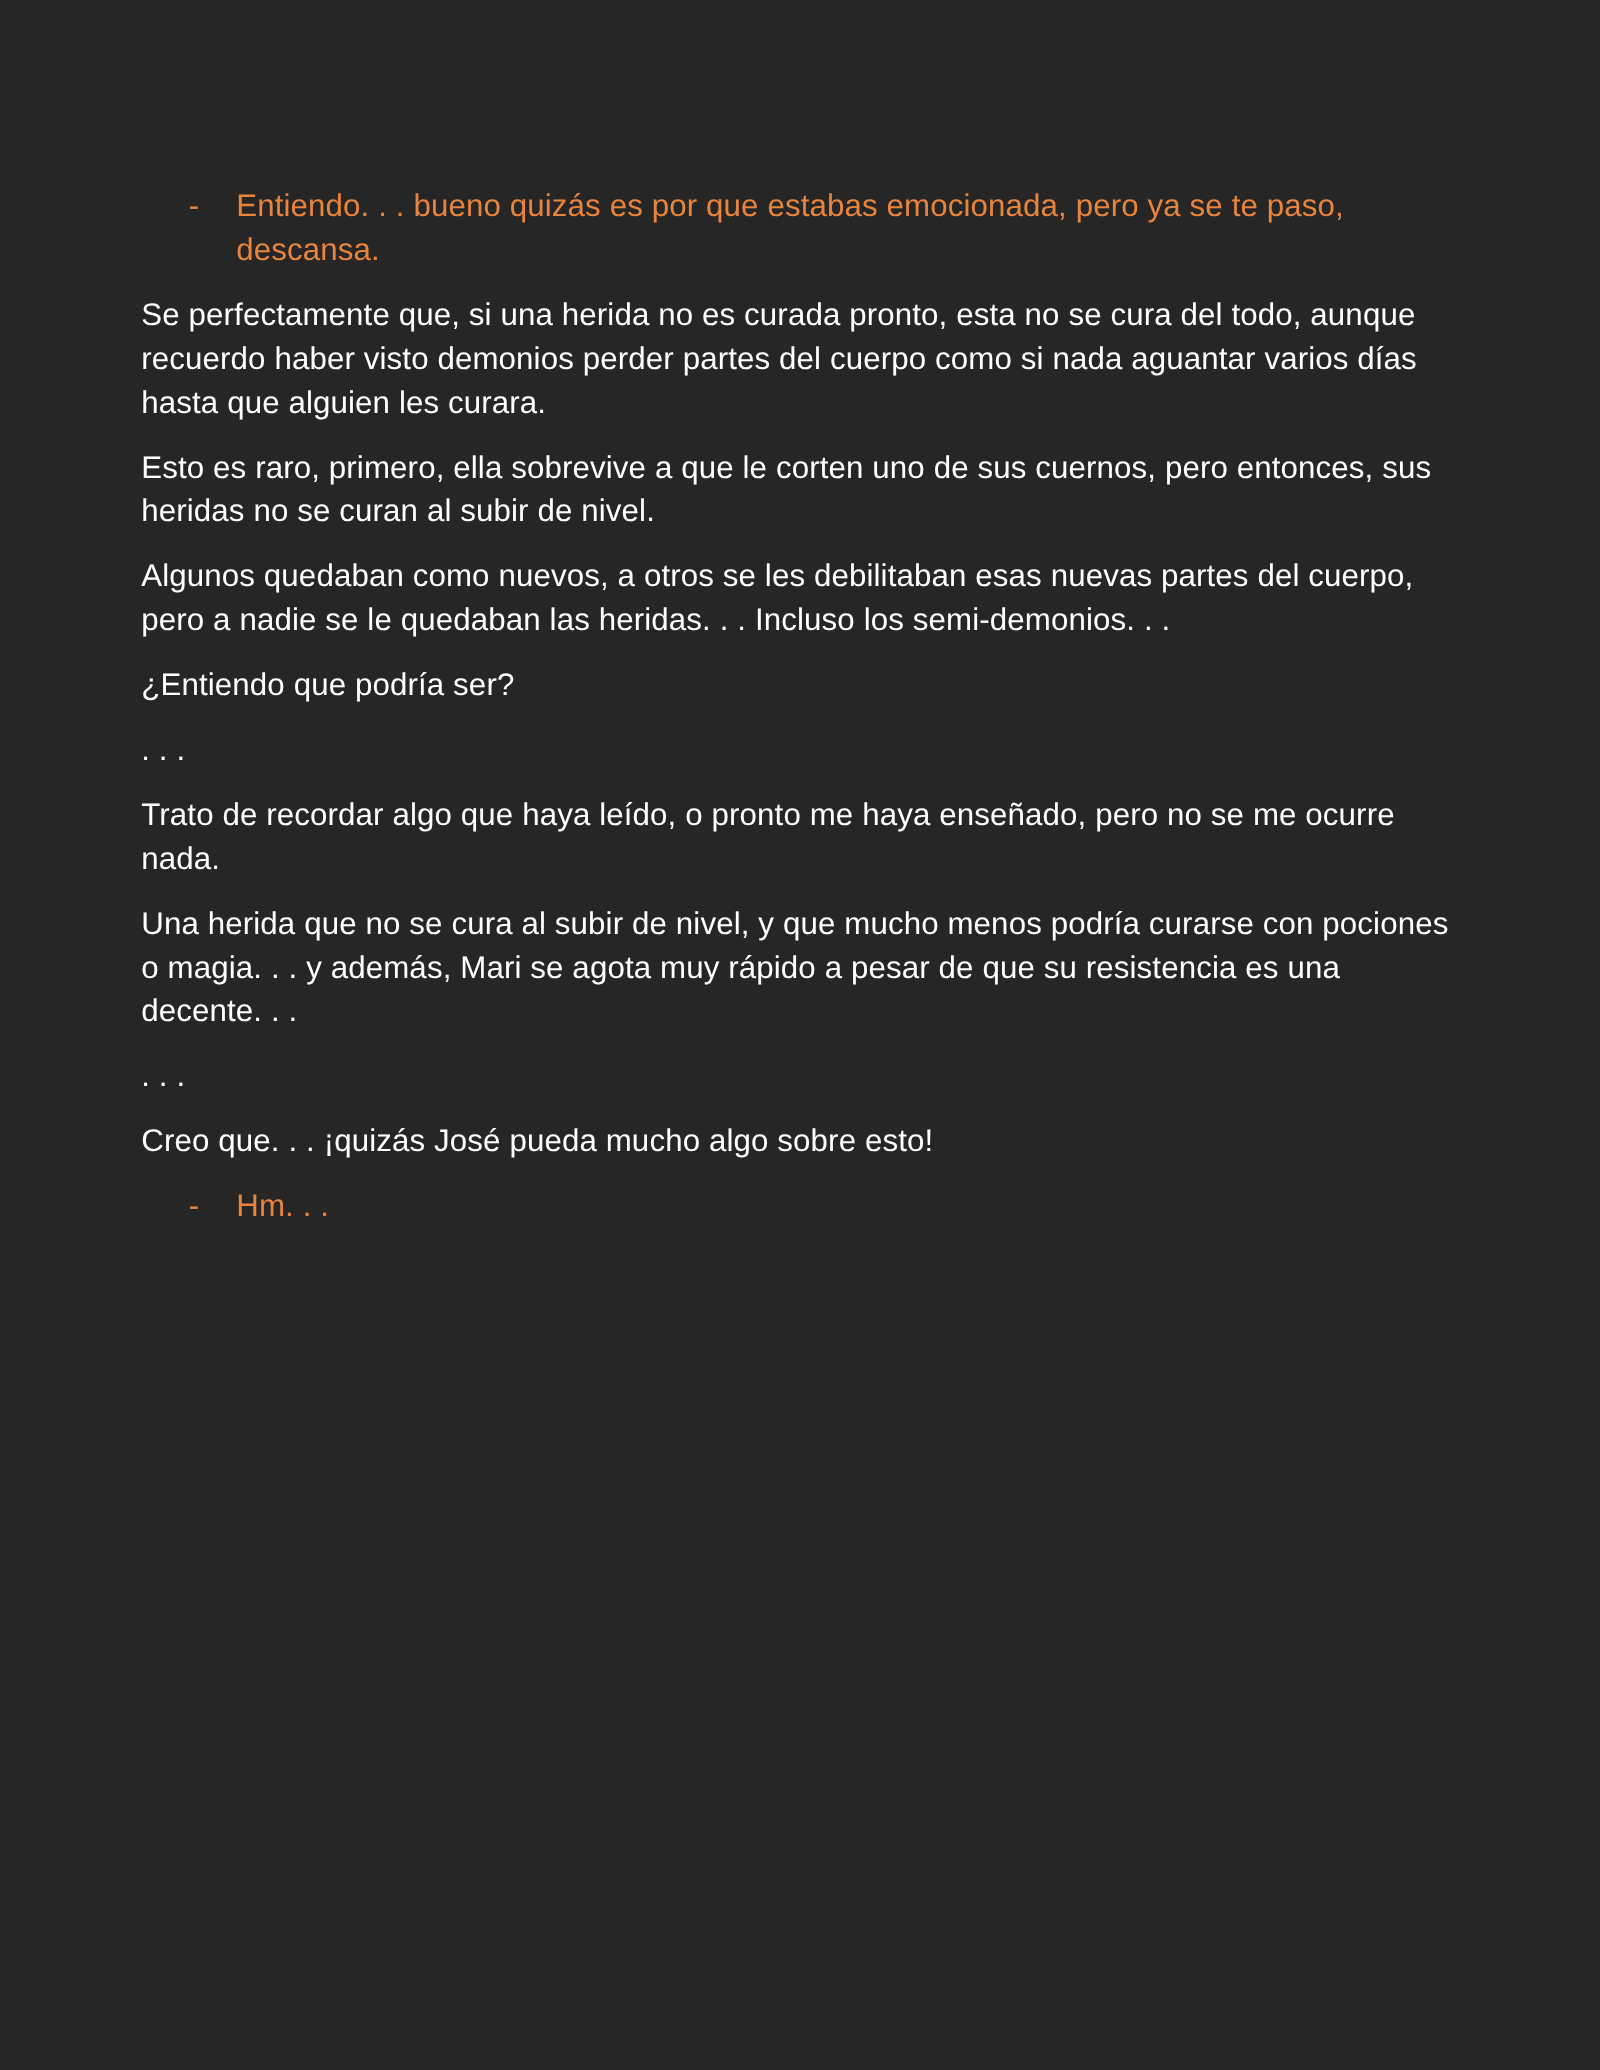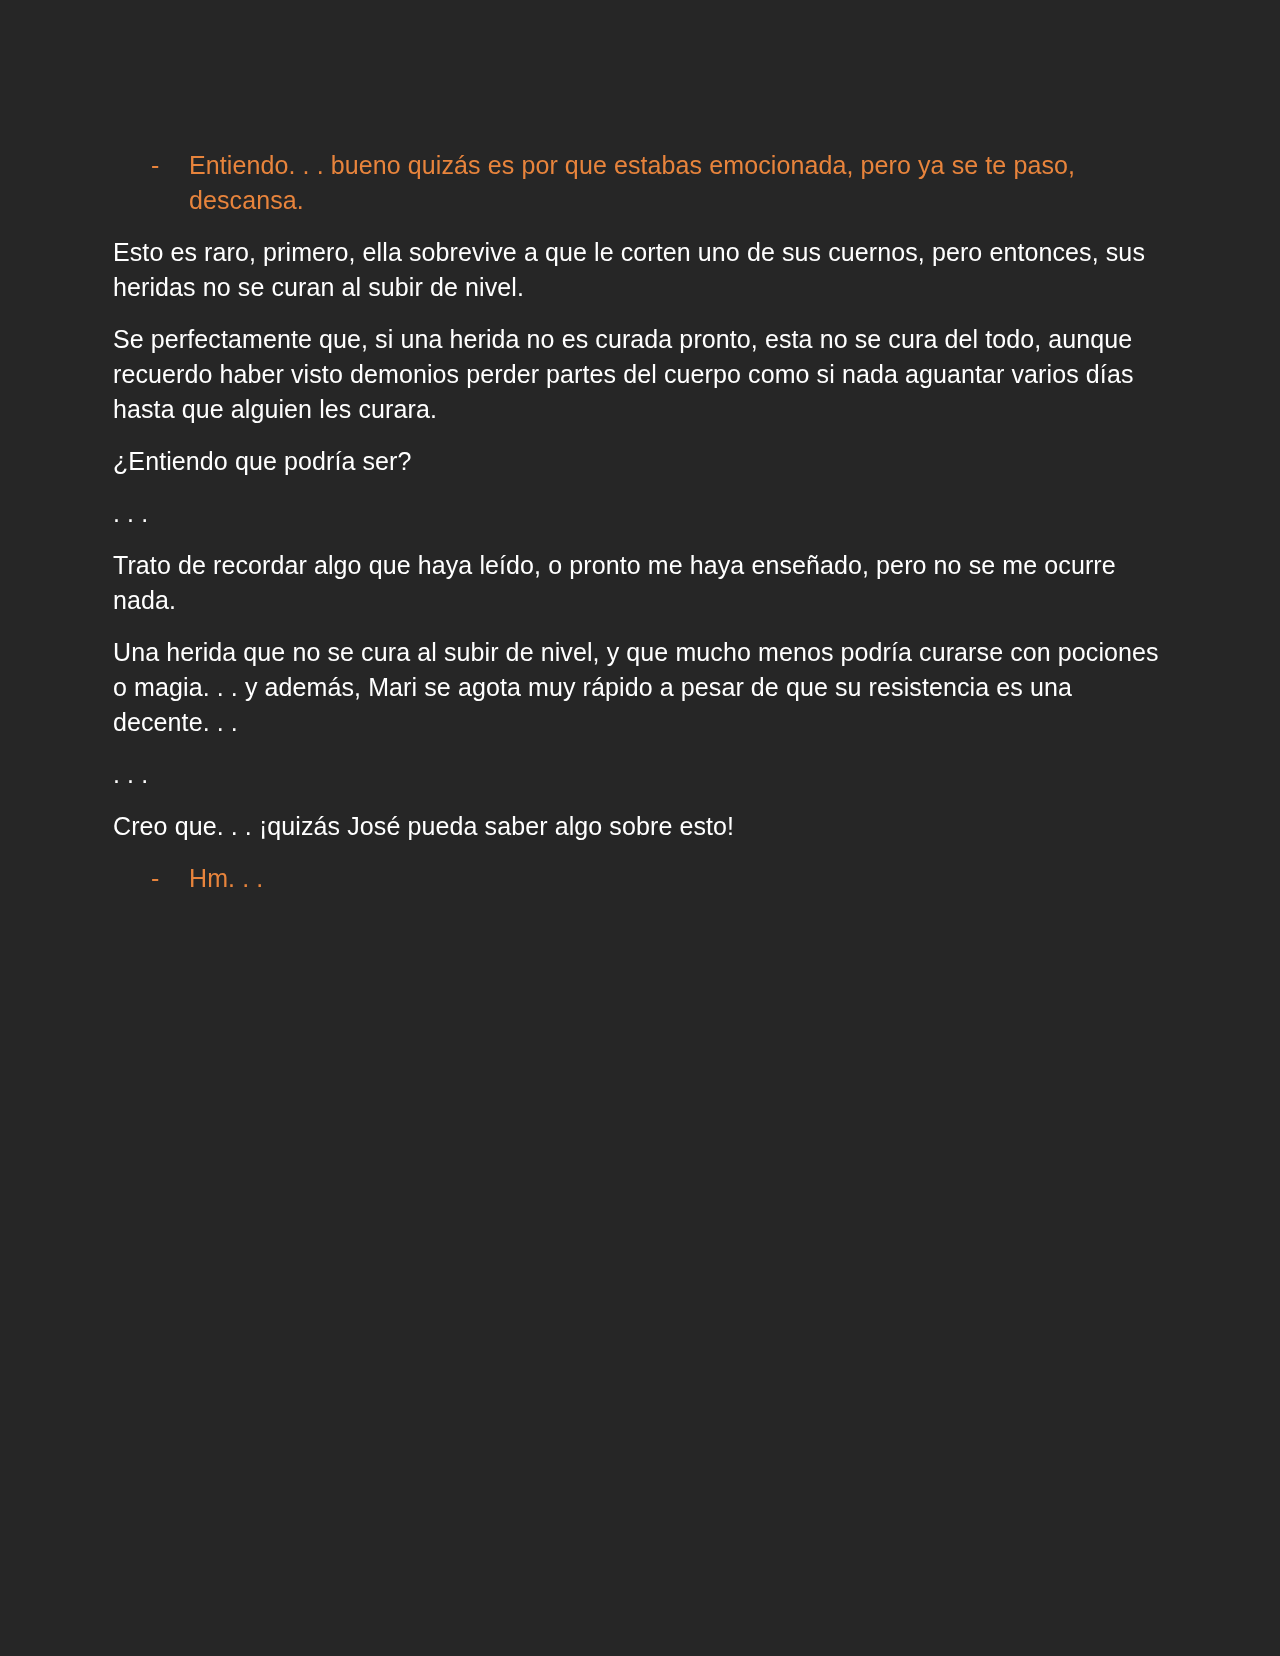--- a/index.html
+++ b/index.html
@@ -43,25 +43,26 @@
     }
   </style>
 </head>
 <body>
 
 <div class="page">
   <div class="dialogue">
     <span class="dash">-</span>
     <span>Entiendo. . . bueno quizás es por que estabas emocionada, pero ya se te paso, descansa.</span>
   </div>
+  <p class="para">Se perfectamente que, si una herida no es curada pronto, esta no se cura del todo, aunque recuerdo haber visto demonios perder partes del cuerpo como si nada aguantar varios días hasta que alguien les curara.</p>
   <p class="para">Esto es raro, primero, ella sobrevive a que le corten uno de sus cuernos, pero entonces, sus heridas no se curan al subir de nivel.</p>
-  <p class="para">Se perfectamente que, si una herida no es curada pronto, esta no se cura del todo, aunque recuerdo haber visto demonios perder partes del cuerpo como si nada aguantar varios días hasta que alguien les curara.</p>
+  <p class="para">Algunos quedaban como nuevos, a otros se les debilitaban esas nuevas partes del cuerpo, pero a nadie se le quedaban las heridas. . . Incluso los semi-demonios. . .</p>
   <p class="para">¿Entiendo que podría ser?</p>
   <p class="para ellipsis">. . .</p>
   <p class="para">Trato de recordar algo que haya leído, o pronto me haya enseñado, pero no se me ocurre nada.</p>
   <p class="para">Una herida que no se cura al subir de nivel, y que mucho menos podría curarse con pociones o magia. . . y además, Mari se agota muy rápido a pesar de que su resistencia es una decente. . .</p>
   <p class="para ellipsis">. . .</p>
-  <p class="para">Creo que. . . ¡quizás José pueda saber algo sobre esto!</p>
+  <p class="para">Creo que. . . ¡quizás José pueda mucho algo sobre esto!</p>
   <div class="dialogue">
     <span class="dash">-</span>
     <span>Hm. . .</span>
   </div>
 </div>
 
 </body></html>

